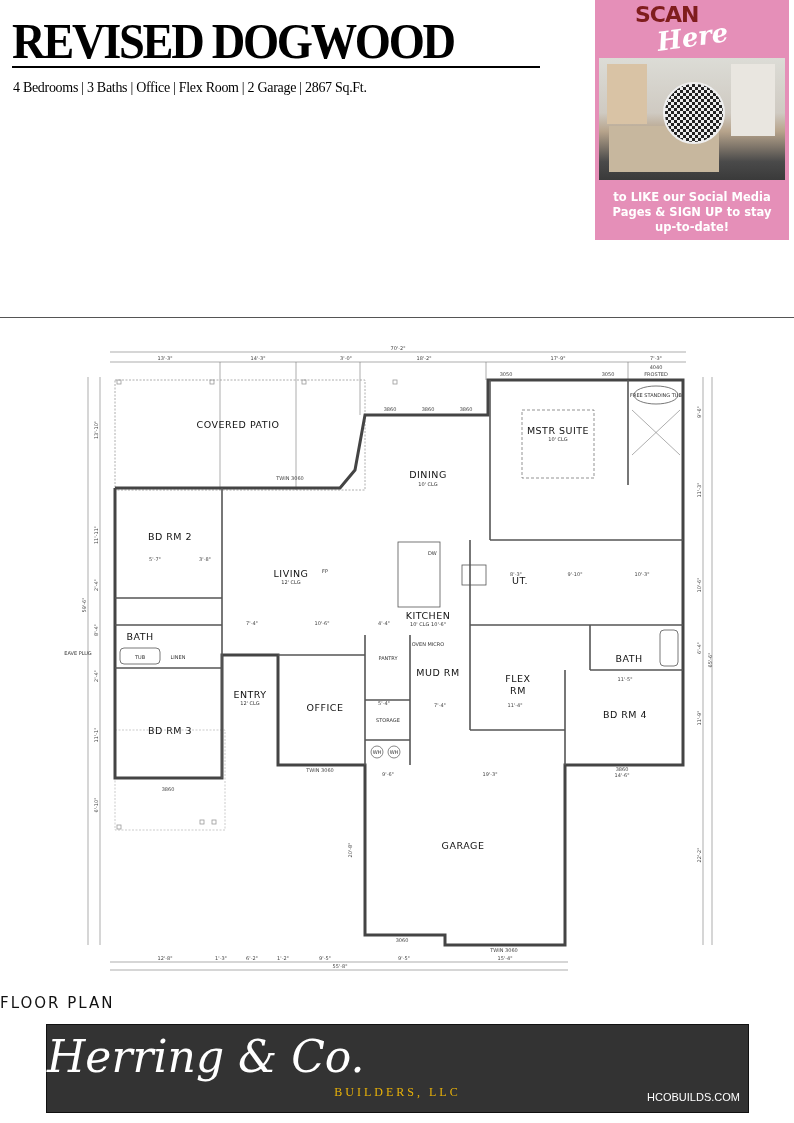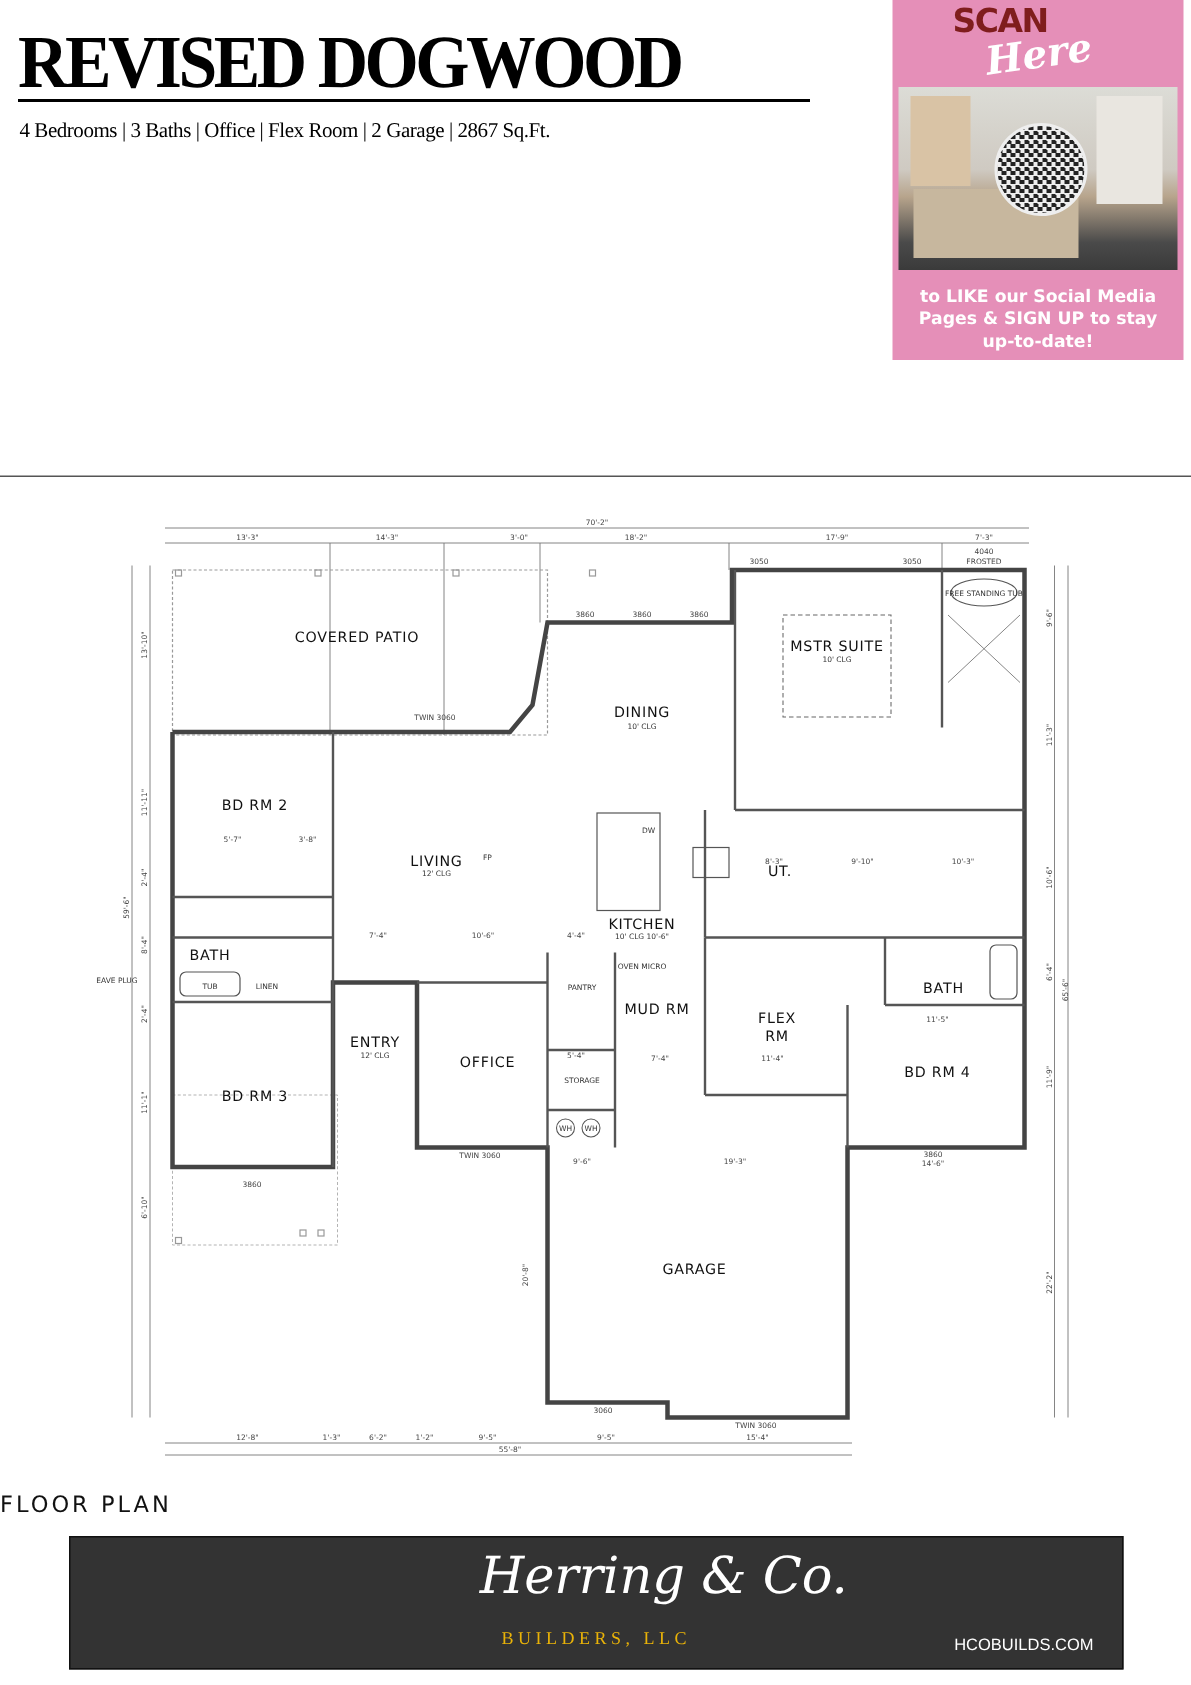--- a/index.html
+++ b/index.html
@@ -13,23 +13,23 @@
   .promo .photo{position:absolute;left:4px;top:58px;width:186px;height:122px;background:linear-gradient(180deg,#dcdcd6 0%,#cfcac2 45%,#b7a48c 60%,#4a4a4a 85%,#3a3a3a 100%);}
   .promo .cab{position:absolute;left:8px;top:6px;width:40px;height:60px;background:#d9c3a5;}
   .promo .cab2{position:absolute;right:10px;top:6px;width:44px;height:72px;background:#e9e6e0;}
   .promo .island{position:absolute;left:10px;top:68px;width:110px;height:46px;background:#c7b79e;}
   .promo .qr{position:absolute;left:64px;top:24px;width:58px;height:58px;border-radius:50%;background:repeating-conic-gradient(#222 0 25%,#eee 0 50%) 0 0/6px 6px;border:2px solid #eee;}
   .promo .caption{position:absolute;left:0;top:190px;width:194px;text-align:center;font-family:"DejaVu Sans",sans-serif;font-weight:bold;font-size:11.5px;line-height:15px;color:#fff;}
   .sep{position:absolute;left:0;top:317px;width:794px;height:1px;background:#555;}
   .plan{position:absolute;left:0;top:340px;width:794px;height:640px;}
   .plan-title{position:absolute;left:0;top:994px;width:794px;font-family:"DejaVu Sans",sans-serif;font-size:15px;letter-spacing:2px;color:#111;}
   .footer{position:absolute;left:46px;top:1024px;width:701px;height:87px;background:#333;border:1px solid #111;}
-  .footer .logo{position:absolute;left:0;width:701px;top:6px;text-align:center;font-family:"DejaVu Serif",serif;font-style:italic;font-size:34px;color:#fff;font-weight:normal;padding-left:45px;}
+  .footer .logo{position:absolute;left:0;width:701px;top:6px;text-align:left;font-family:"DejaVu Serif",serif;font-style:italic;font-size:44px;color:#fff;font-weight:normal;}
   .footer .sub{position:absolute;left:0;width:701px;top:60px;text-align:center;font-family:"Liberation Serif",serif;font-size:12px;letter-spacing:3px;color:#eab308;}
-  .footer .web{position:absolute;right:19px;top:66px;font-family:"Liberation Sans",sans-serif;font-size:11px;color:#fff;}
+  .footer .web{position:absolute;right:8px;top:66px;font-family:"Liberation Sans",sans-serif;font-size:11px;color:#fff;}
   svg text{font-family:"DejaVu Sans",sans-serif;fill:#111;}
   .rl{font-size:9.5px;letter-spacing:0.5px;}
   .sl{font-size:5px;fill:#333;}
   .dim{font-size:5px;fill:#444;}
 </style>
 </head>
 <body>
 
 <h1 class="title">REVISED DOGWOOD</h1>
 <div class="title-rule"></div>

